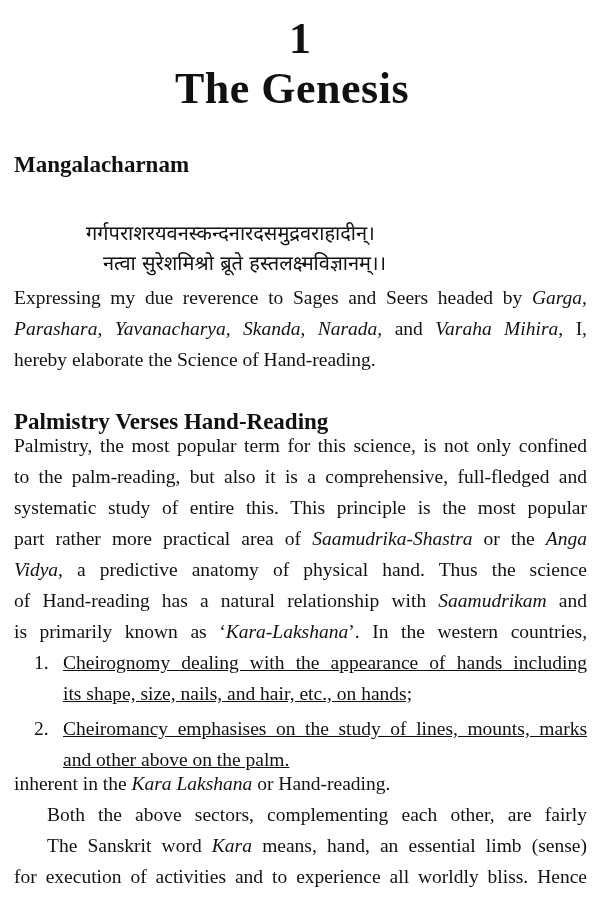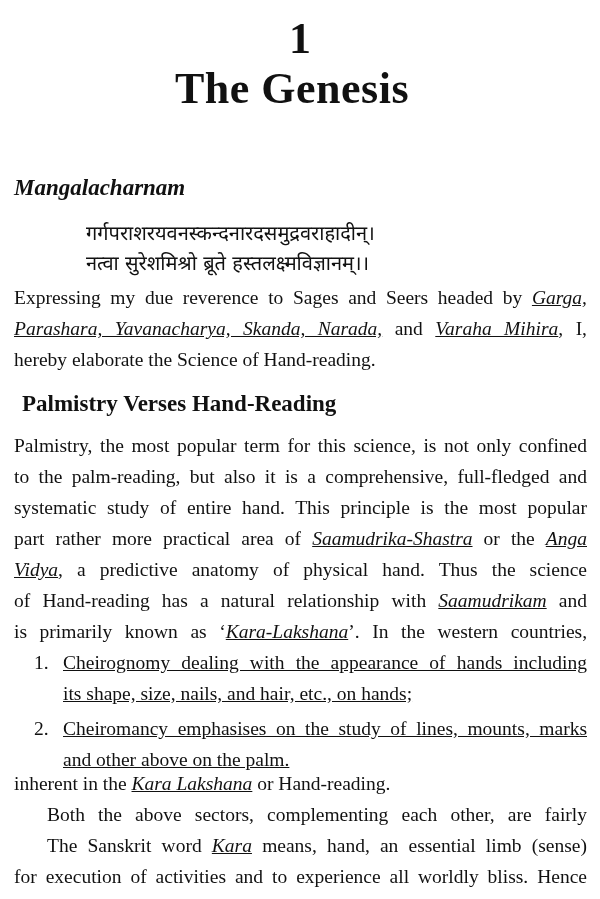--- a/index.html
+++ b/index.html
@@ -14,28 +14,28 @@
       text-align: center; font-weight: bold; font-size: 44px; line-height: 50px;
     }
     .chapter-title {
       position: absolute; left: 0; width: 584px; top: 64px;
       text-align: center; font-weight: bold; font-size: 44px; line-height: 50px;
       letter-spacing: 0.5px;
     }
     .heading {
       position: absolute; left: 14px; font-weight: bold; font-size: 23px; line-height: 30px;
     }
-    .h1 { top: 173px; font-style: italic; }
-    .h2 { top: 389px; margin-left: 8px; }
+    .h1 { top: 150px; }
+    .h2 { top: 407px; }
     .verse {
       position: absolute; left: 86px; font-size: 20px; line-height: 30px;
       font-family: "DejaVu Sans", sans-serif;
     }
     .v1 { top: 218px; }
-    .v2 { top: 248px; }
+    .v2 { top: 248px; margin-left: 17px; }
     .para {
       position: absolute; left: 14px; width: 573px;
       font-size: 19.5px; line-height: 31px;
       text-align: justify;
     }
     .line {
       display: block; white-space: nowrap; text-align: justify; text-align-last: justify;
       height: 31px;
     }
     .line.last { text-align-last: left; }
@@ -43,21 +43,21 @@
     .p2 { top: 430px; }
     .list { position: absolute; left: 14px; width: 573px; font-size: 19.5px; line-height: 31px; }
     .list-item { position: relative; padding-left: 49px; }
     .list-num { position: absolute; left: 20px; top: 0; }
     .li1 { top: 647px; }
     .li2 { top: 713px; }
     .list-item .line { width: 524px; text-decoration: underline; }
     .p3 { top: 768px; }
     .p4 { top: 830px; }
     .indent { padding-left: 33px; }
-    i { font-style: italic; text-decoration: underline; }
+    i { font-style: italic; }
     .para .line, .list .line { overflow: visible; }
   </style>
 </head>
 <body>
 
 <div class="page">
   <div class="chapter-num">1</div>
   <div class="chapter-title">The Genesis</div>
 
   <div class="heading h1">Mangalacharnam</div>
@@ -68,21 +68,21 @@
       <span class="line"><span>Expressing my due reverence to Sages and Seers headed by </span><i>Garga,</i></span>
       <span class="line"><i>Parashara, Yavanacharya, Skanda, Narada,</i><span> and </span><i>Varaha Mihira</i><span>, I,</span></span>
       <span class="line last"><span>hereby elaborate the Science of Hand-reading.</span></span>
     </div>
 
   <div class="heading h2">Palmistry Verses Hand-Reading</div>
 
   <div class="para p2">
       <span class="line"><span>Palmistry, the most popular term for this science, is not only confined</span></span>
       <span class="line"><span>to the palm-reading, but also it is a comprehensive, full-fledged and</span></span>
-      <span class="line"><span>systematic study of entire hand. This principle is the most popular</span></span>
+      <span class="line"><span>systematic study of entire this. This principle is the most popular</span></span>
       <span class="line"><span>part rather more practical area of </span><i>Saamudrika-Shastra</i><span> or the </span><i>Anga</i></span>
       <span class="line"><i>Vidya</i><span>, a predictive anatomy of physical hand. Thus the science</span></span>
       <span class="line"><span>of Hand-reading has a natural relationship with </span><i>Saamudrikam</i><span> and</span></span>
       <span class="line"><span>is primarily known as ‘</span><i>Kara-Lakshana</i><span>’. In the western countries,</span></span>
     </div>
 
   <div class="list li1">
     <div class="list-item">
       <span class="list-num">1.</span>
       <span class="line">Cheirognomy dealing with the appearance of hands including</span>

